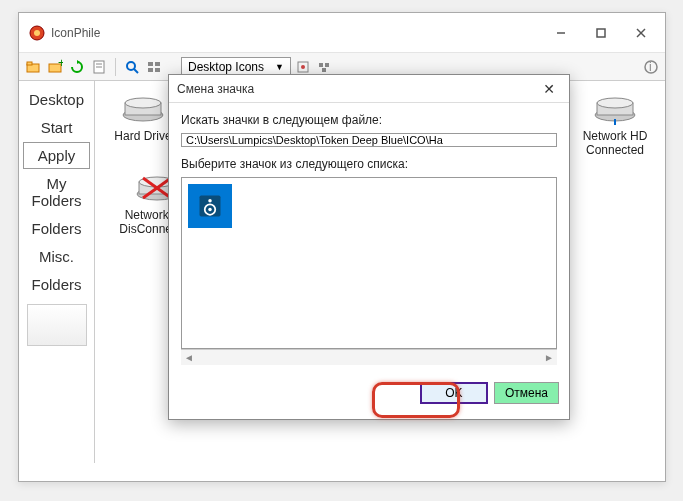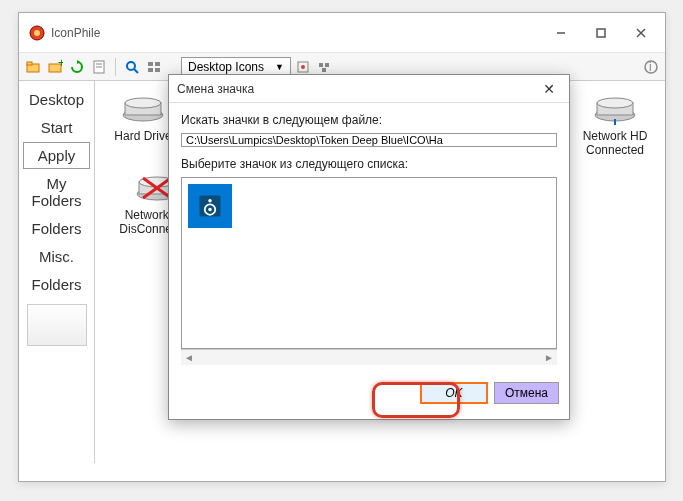--- a/index.html
+++ b/index.html
@@ -23,41 +23,41 @@
 .sidebar { width: 76px; border-right: 1px solid #ccc; background: #fff; padding-top: 4px; }
 .sidebar .tab { text-align: center; padding: 4px 2px; border: 1px solid transparent; margin: 1px 4px; font-size: 15px; color: #333; }
 .sidebar .tab.active { border: 1px solid #999; background: #fff; }
 .sidebar .thumb { width: 60px; height: 42px; margin: 6px auto 2px; border: 1px solid #ccc; background: linear-gradient(#fff,#eee); }
 
 .iconpane { flex: 1; background: #fff; display: flex; flex-wrap: wrap; align-content: flex-start; padding: 8px; gap: 12px; }
 .icon-item { width: 80px; text-align: center; font-size: 11px; color: #222; }
 .icon-item .img { width: 48px; height: 36px; margin: 0 auto 4px; }
 
 .footer { height: 30px; border-top: 1px solid #ccc; display: flex; align-items: center; justify-content: flex-end; padding: 0 8px; gap: 6px; background: #f6f6f6; }
-.btn { min-width: 60px; height: 22px; border: 1px solid #999; background: #c4b5fd; display: inline-flex; align-items: center; justify-content: center; padding: 0 10px; font-size: 12px; }
+.btn { min-width: 60px; height: 22px; border: 1px solid #999; background: #86efac; display: inline-flex; align-items: center; justify-content: center; padding: 0 10px; font-size: 12px; }
 
 
 .dialog { position: absolute; left: 144px; top: 74px; width: 402px; height: 346px; background: #fff; border: 1px solid #888; box-shadow: 0 4px 16px rgba(0,0,0,0.3); margin-left: 24px; }
 .dlg-title { height: 28px; display: flex; align-items: center; padding: 0 8px; border-bottom: 1px solid #ddd; }
 .dlg-title span:first-child { flex: 1; color: #333; }
 .dlg-close { width: 24px; height: 20px; display: flex; align-items: center; justify-content: center; color: #333; font-size: 14px; }
 .dlg-body { padding: 10px 12px; }
 .dlg-label { margin-bottom: 6px; color: #222; }
 .path-row { display: flex; gap: 6px; margin-bottom: 10px; }
 .path-input { flex: 1; border: 1px solid #999; padding: 0 4px; background: #fff; font-size: 11px; overflow: hidden; white-space: nowrap; }
 .browse-btn { min-width: 80px; height: 22px; border: 1px solid #888; background: #e8e8e8; display: flex; align-items: center; justify-content: center; }
 .icon-list { border: 1px solid #999; height: 172px; background: #fff; padding: 6px; position: relative; }
 .icon-list .sel { width: 44px; height: 44px; background: #0078d4; display: flex; align-items: center; justify-content: center; }
 .icon-list .sel svg { width: 28px; height: 28px; }
 .hsb { height: 16px; border-top: 1px solid #ccc; display: flex; align-items: center; background: #f4f4f4; }
 .hsb .ar { width: 16px; text-align: center; color: #888; font-size: 10px; }
 .dlg-foot { height: 36px; display: flex; align-items: center; justify-content: flex-end; padding: 0 10px; gap: 6px; }
 
 .ok-highlight { position: absolute; left: 372px; top: 382px; width: 88px; height: 36px; border: 3px solid #d43a2a; border-radius: 10px; pointer-events: none; box-shadow: 0 0 4px rgba(212,58,42,0.5); }
-.ok-btn { min-width: 68px; height: 22px; border: 2px solid #f97316; background: #e5f1fb; display: inline-flex; align-items: center; justify-content: center; font-style: italic; }
+.ok-btn { min-width: 68px; height: 22px; border: 2px solid #4c1d95; background: #e5f1fb; display: inline-flex; align-items: center; justify-content: center; }
 
 
 .drive-svg { display: block; }
 </style>
 </head>
 <body>
 
 <div class="main-window">
   <div class="titlebar">
     <span class="app-icon">

